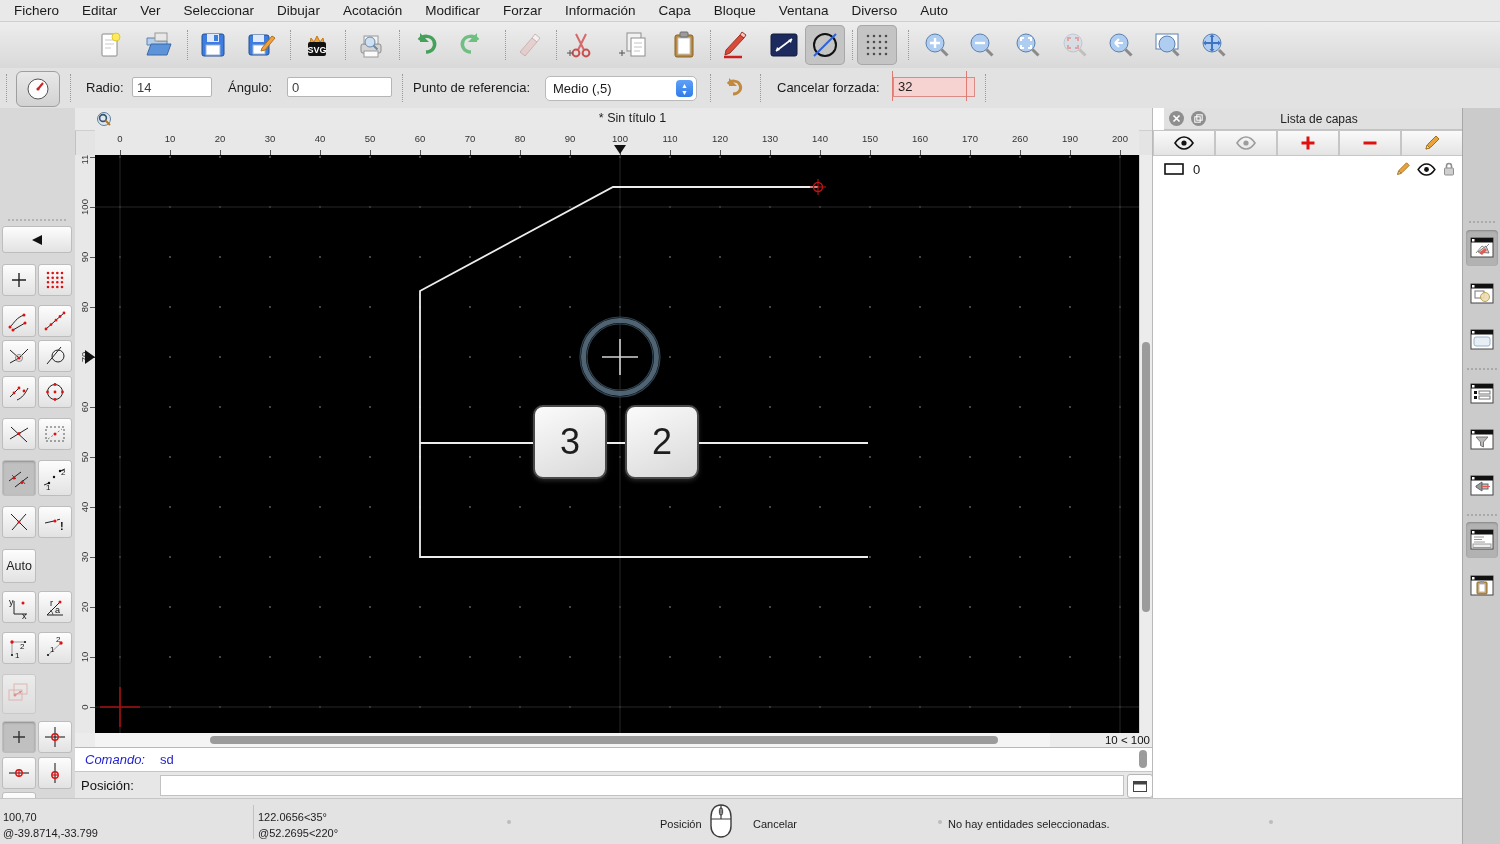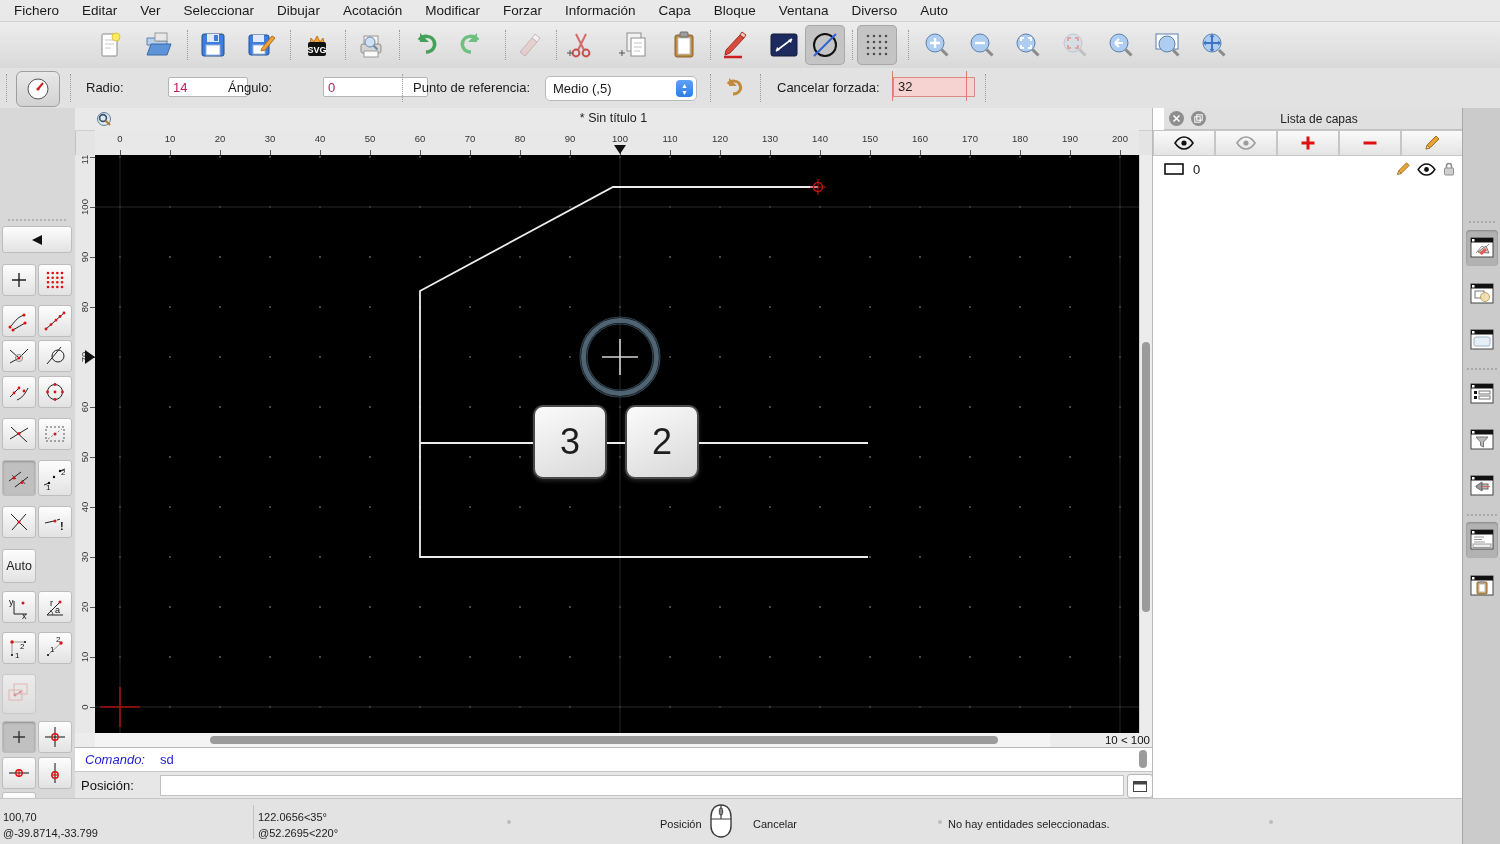--- a/index.html
+++ b/index.html
@@ -8,36 +8,36 @@
   .abs{position:absolute;}
   
   .menubar{left:0;top:0;width:1500px;height:22px;background:#e9e9e9;border-bottom:1px solid #cfcfcf;display:flex;align-items:center;padding-left:14px;gap:23px;font-size:13.5px;color:#1a1a1a;box-sizing:border-box;}
   .menubar span{white-space:nowrap;cursor:default;}
   .toolbar{left:0;top:22px;width:1500px;height:46px;background:linear-gradient(#ededed,#d9d9d9);border-bottom:1px solid #bdbdbd;}
   .tbtn{position:absolute;top:3px;width:40px;height:40px;display:flex;align-items:center;justify-content:center;border-radius:5px;}
   .tbtn.pressed{background:#c4c4c4;box-shadow:inset 0 0 0 1px #a8a8a8;}
   .tsep{position:absolute;top:8px;height:30px;width:0;border-left:1px dotted #9a9a9a;}
   .optbar{left:0;top:68px;width:1500px;height:40px;background:#e2e2e2;border-bottom:1px solid #aeaeae;font-size:13px;color:#1a1a1a;}
   .optbar .lbl{position:absolute;top:0;line-height:40px;white-space:nowrap;}
-  .optbar input{position:absolute;top:9px;height:18px;border:1px solid #b5b5b5;border-radius:2px;font-size:13px;padding:0 4px;font-family:"Liberation Sans",sans-serif;background:#fff;color:#be185d;margin-left:36px;}
+  .optbar input{position:absolute;top:9px;height:18px;border:1px solid #b5b5b5;border-radius:2px;font-size:13px;padding:0 4px;font-family:"Liberation Sans",sans-serif;background:#fff;color:#404040;}
   .osep{position:absolute;top:6px;height:28px;width:0;border-left:1px dotted #9a9a9a;}
   .optbtn{position:absolute;top:3px;width:42px;height:34px;border:1px solid #9f9f9f;border-radius:6px;background:linear-gradient(#e8e8e8,#d2d2d2);display:flex;align-items:center;justify-content:center;}
   .dropdown{position:absolute;top:8px;left:545px;width:150px;height:23px;background:#fff;border:1px solid #b9b9b9;border-radius:5px;display:flex;align-items:center;font-size:13px;}
   .dropdown .dtext{flex:1;padding-left:7px;}
   .dd-step{width:17px;height:17px;margin-right:3px;border-radius:4px;background:linear-gradient(#5ea1f7,#2f7de8);display:flex;flex-direction:column;align-items:center;justify-content:center;color:#fff;font-size:7px;line-height:7px;}
   .forced{position:absolute;left:893px;top:9px;width:72px;height:18px;background:#f6d3d1;border:1px solid #d98b86;font-size:13px;padding:0 4px;color:#222;line-height:18px;}
   .fmark{position:absolute;top:3px;height:30px;width:1px;background:#e07a72;}
   
   .palette{left:0;top:108px;width:75px;height:690px;background:#d8d8d8;border-right:1px solid #c2c2c2;}
   .pbtn{position:absolute;width:34px;height:32px;background:linear-gradient(#fdfdfd,#e2e2e2);border:1px solid #bdbdbd;border-radius:3px;display:flex;align-items:center;justify-content:center;box-sizing:border-box;}
   .pbtn.pressed{background:#c0c0c0;box-shadow:inset 0 1px 2px rgba(0,0,0,.25);}
   .pbtn.dis{opacity:.55;}
   .phandle{position:absolute;left:8px;top:111px;width:58px;height:3px;border-top:2px dotted #b3b3b3;}
   
-  .tabbar{left:75px;top:108px;width:1077px;height:22px;background:#e9e9e9;border-bottom:1px solid #cfcfcf;}
+  .tabbar{left:75px;top:108px;width:1077px;height:22px;background:#e9e9e9;border-bottom:1px solid #cfcfcf;padding-left:38px;}
   .tabtitle{position:absolute;left:0;right:0;top:3px;text-align:center;font-size:12.5px;color:#1c1c1c;}
   .hruler{left:95px;top:130px;width:1044px;height:25px;background:#e8e8e8;border-bottom:1px solid #9c9c9c;overflow:hidden;}
   .hruler .num{position:absolute;top:3px;width:30px;text-align:center;font-size:9.5px;color:#333;}
   .hruler .ticks{position:absolute;left:0;right:0;bottom:0;height:5px;background-image:linear-gradient(to right,#555 1px,transparent 1px);background-size:50px 5px;background-position:25px 0;}
   .vruler{left:75px;top:155px;width:20px;height:578px;background:#e8e8e8;border-right:1px solid #9c9c9c;overflow:hidden;}
   .vruler .num{position:absolute;left:-3px;width:24px;height:10px;text-align:center;font-size:9.5px;color:#333;transform:rotate(-90deg);}
   .vruler .ticks{position:absolute;top:0;bottom:0;right:0;width:5px;background-image:linear-gradient(to bottom,#555 1px,transparent 1px);background-size:5px 50px;background-position:0 52px;}
   .canvas{left:95px;top:155px;width:1044px;height:578px;background:#000;background-image:radial-gradient(circle,#454545 1px,transparent 1.3px);background-size:50px 50px;background-position:0px 27px;overflow:hidden;}
   .keyhint{position:absolute;width:74px;height:74px;border-radius:10px;border:2px solid #4a4a4a;background:linear-gradient(155deg,#fbfbfb,#d8d8d8);box-shadow:0 2px 4px rgba(255,255,255,.15);display:flex;align-items:center;justify-content:center;font-size:36px;color:#1d1d1d;box-sizing:border-box;}
   .marker-down{position:absolute;width:0;height:0;border-left:6px solid transparent;border-right:6px solid transparent;border-top:9px solid #111;}
@@ -639,21 +639,21 @@
     <div class="num" style="left:410px">80</div>
     <div class="num" style="left:460px">90</div>
     <div class="num" style="left:510px">100</div>
     <div class="num" style="left:560px">110</div>
     <div class="num" style="left:610px">120</div>
     <div class="num" style="left:660px">130</div>
     <div class="num" style="left:710px">140</div>
     <div class="num" style="left:760px">150</div>
     <div class="num" style="left:810px">160</div>
     <div class="num" style="left:860px">170</div>
-    <div class="num" style="left:910px">180</div>
+    <div class="num" style="left:910px">260</div>
     <div class="num" style="left:960px">190</div>
     <div class="num" style="left:1010px">200</div>
     <div class="marker-down" style="left:519px;top:15px"></div>
   </div>
 
   <div class="abs vruler">
     <div class="ticks"></div>
     <div class="num" style="top:-3px">110</div>
     <div class="num" style="top:47px">100</div>
     <div class="num" style="top:97px">90</div>

